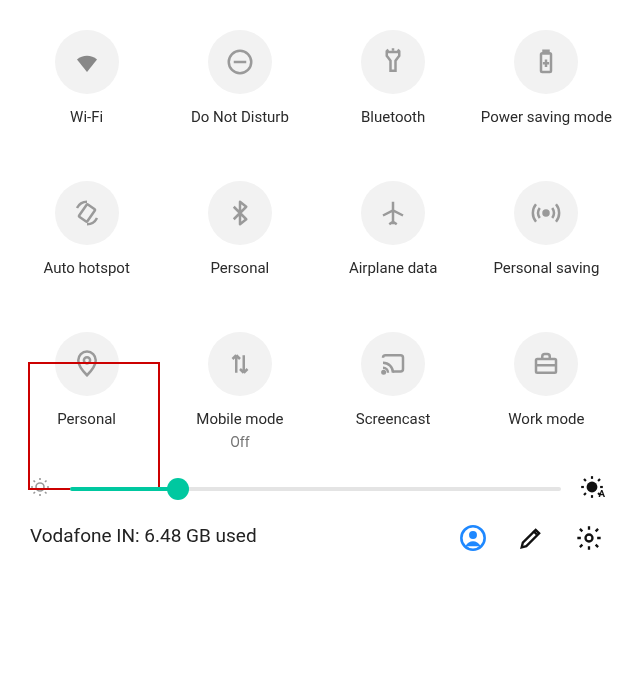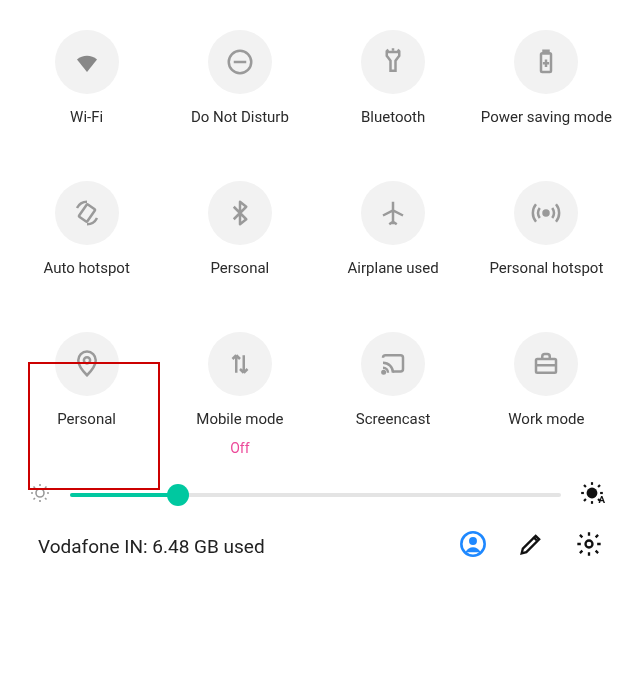--- a/index.html
+++ b/index.html
@@ -36,23 +36,23 @@
   }
   .circle svg { width: 30px; height: 30px; }
   .tile .label {
     margin-top: 14px;
     font-size: 15px;
     color: #2b2b2b;
     white-space: nowrap;
     text-align: center;
   }
   .tile .sub {
-    margin-top: 12px;
+    margin-top: 6px;
     font-size: 14px;
-    color: #ec4899;
+    color: #737373;
   }
   .highlight {
     position: absolute;
     border: 2px solid #cc0000;
     pointer-events: none;
   }
   .slider-row {
     display: flex;
     align-items: center;
     padding: 14px 28px 0 28px;
@@ -74,22 +74,22 @@
   .slider-thumb {
     position: absolute;
     top: 50%;
     width: 22px; height: 22px;
     border-radius: 50%;
     background: #00c8a0;
     transform: translate(-50%, -50%);
   }
   .bottom-row {
     display: flex;
-    align-items: center;
-    padding: 20px 30px 0 38px;
+    align-items: flex-start;
+    padding: 20px 30px 0 30px;
   }
   .bottom-text {
     font-size: 19px;
     color: #222;
     flex: 1;
   }
   .bottom-icons {
     display: flex;
     align-items: center;
     gap: 30px;
@@ -163,34 +163,34 @@
     </div>
     <div class="label">Personal</div>
   </div>
 
   <div class="tile">
     <div class="circle">
       <svg viewBox="0 0 24 24" fill="none" stroke="#9a9a9a" stroke-width="2">
           <path d="M12 3v18M4 14l8-4 8 4M9 21l3-2 3 2"></path>
         </svg>
     </div>
-    <div class="label">Airplane used</div>
+    <div class="label">Airplane data</div>
   </div>
 
   <div class="tile">
     <div class="circle">
       <svg viewBox="0 0 24 24" fill="none" stroke="#9a9a9a" stroke-width="2">
           <circle cx="12" cy="12" r="2" fill="#9a9a9a"></circle>
           <path d="M7 16a7 7 0 0 1 0-8"></path>
           <path d="M17 8a7 7 0 0 1 0 8"></path>
           <path d="M4 19a11 11 0 0 1 0-14"></path>
           <path d="M20 5a11 11 0 0 1 0 14"></path>
         </svg>
     </div>
-    <div class="label">Personal hotspot</div>
+    <div class="label">Personal saving</div>
   </div>
 
   <div class="tile">
     <div class="circle">
       <svg viewBox="0 0 24 24" fill="none" stroke="#9a9a9a" stroke-width="2">
           <path d="M12 21s-7-7-7-12a7 7 0 1 1 14 0c0 5-7 12-7 12z"></path>
           <circle cx="12" cy="9" r="2.5"></circle>
         </svg>
     </div>
     <div class="label">Personal</div>

